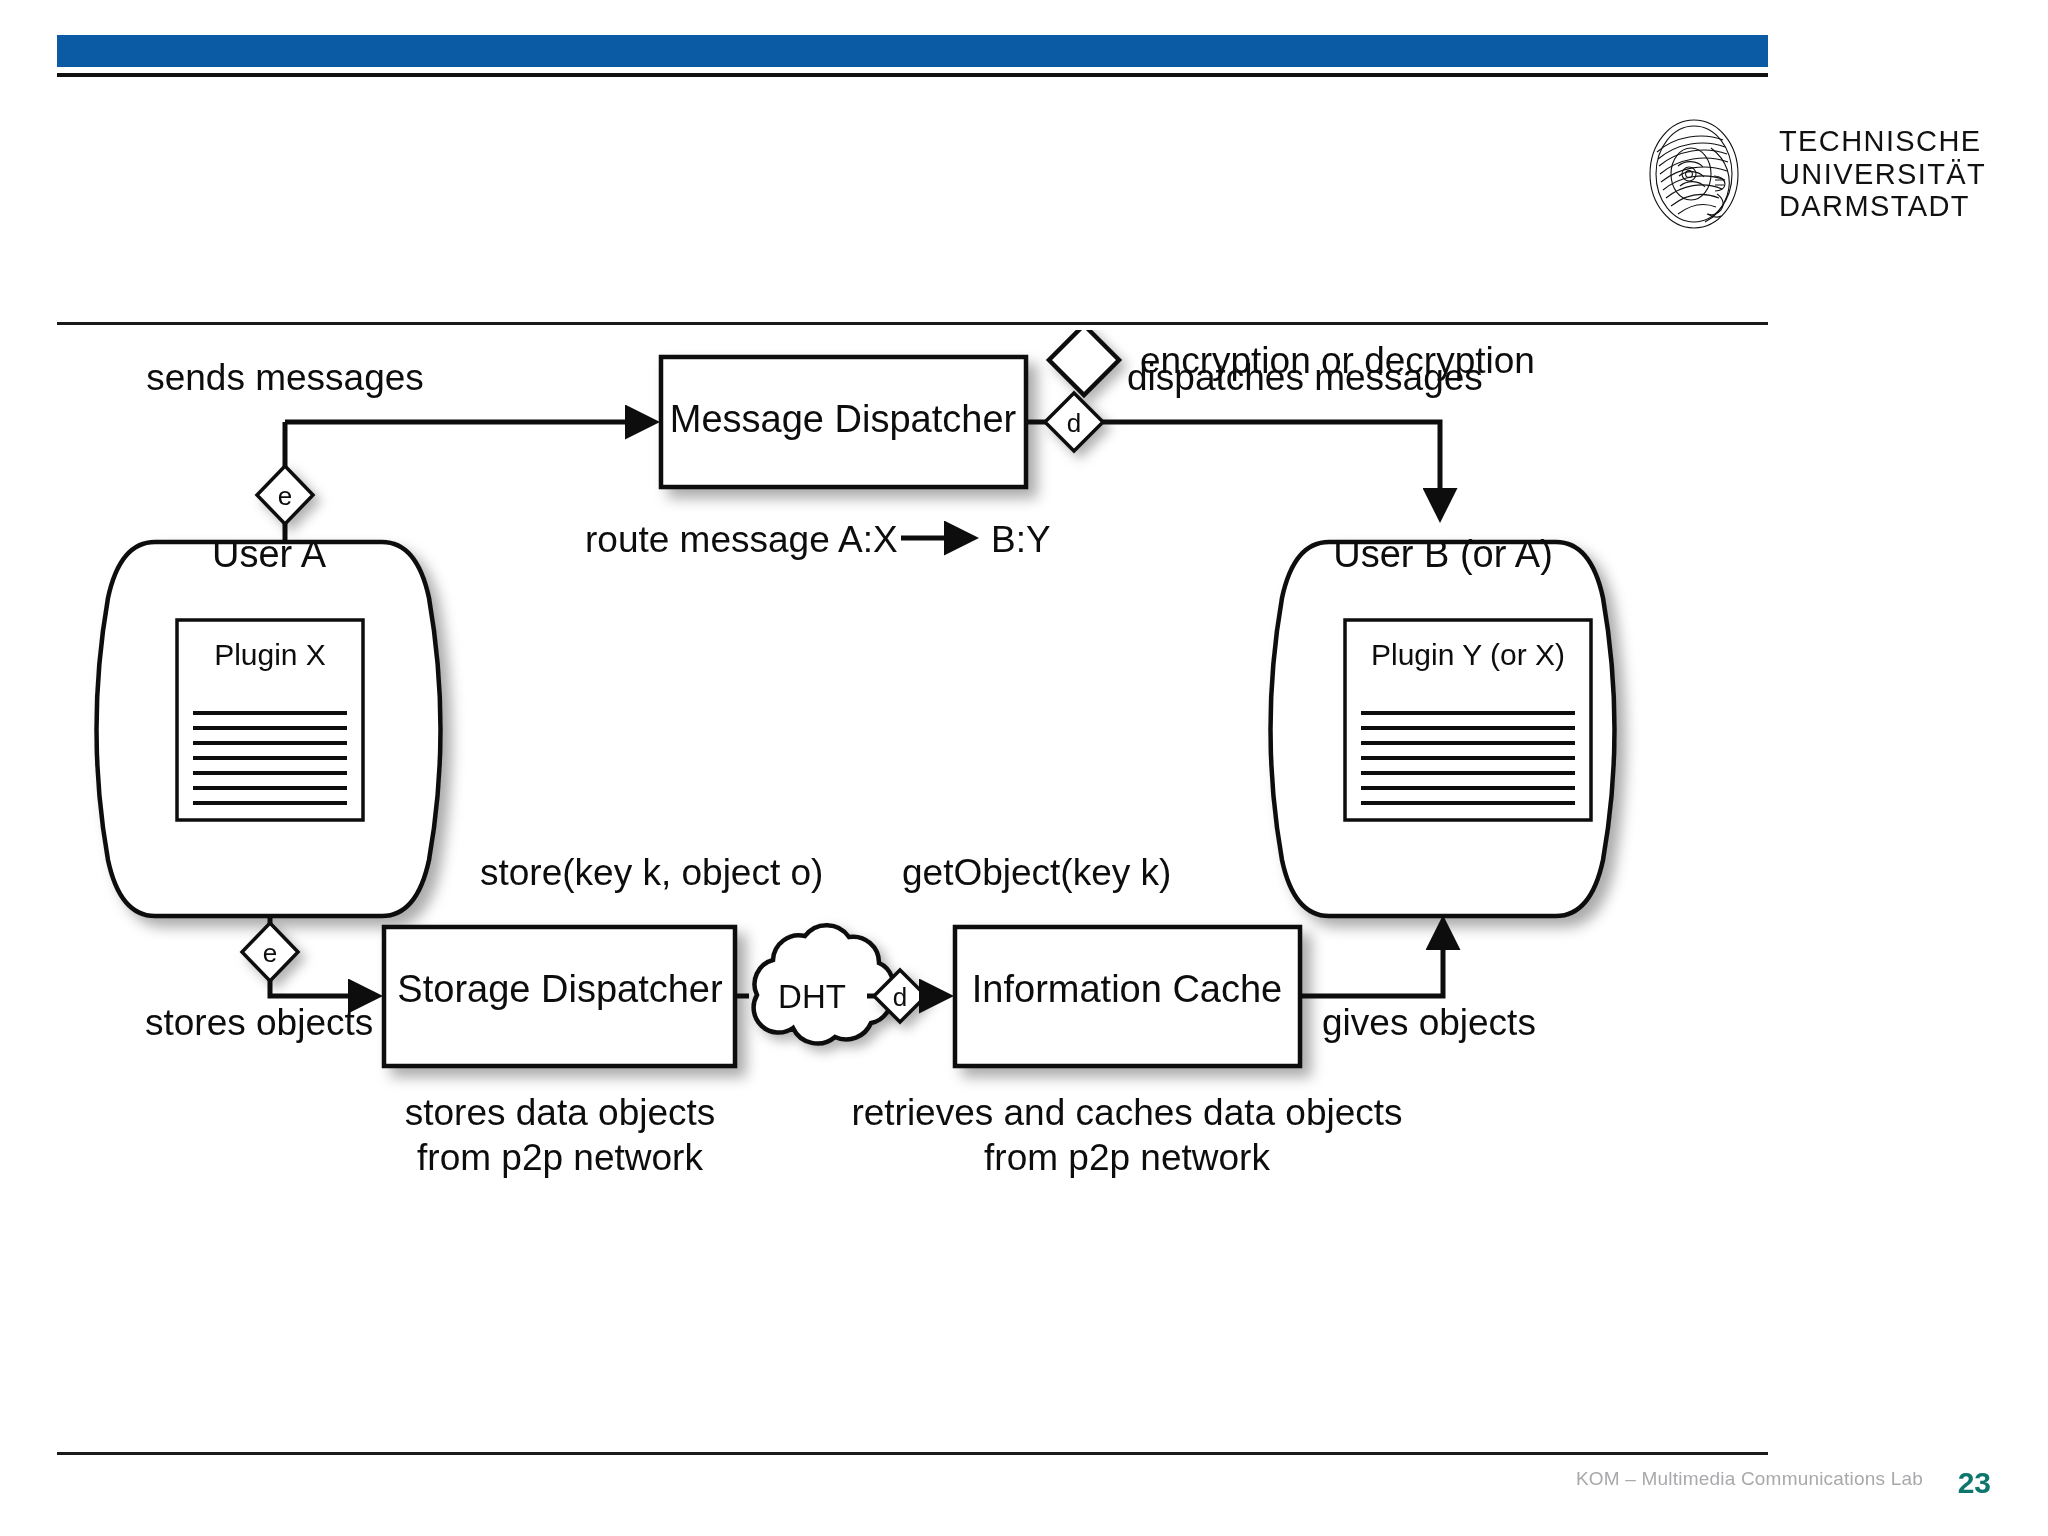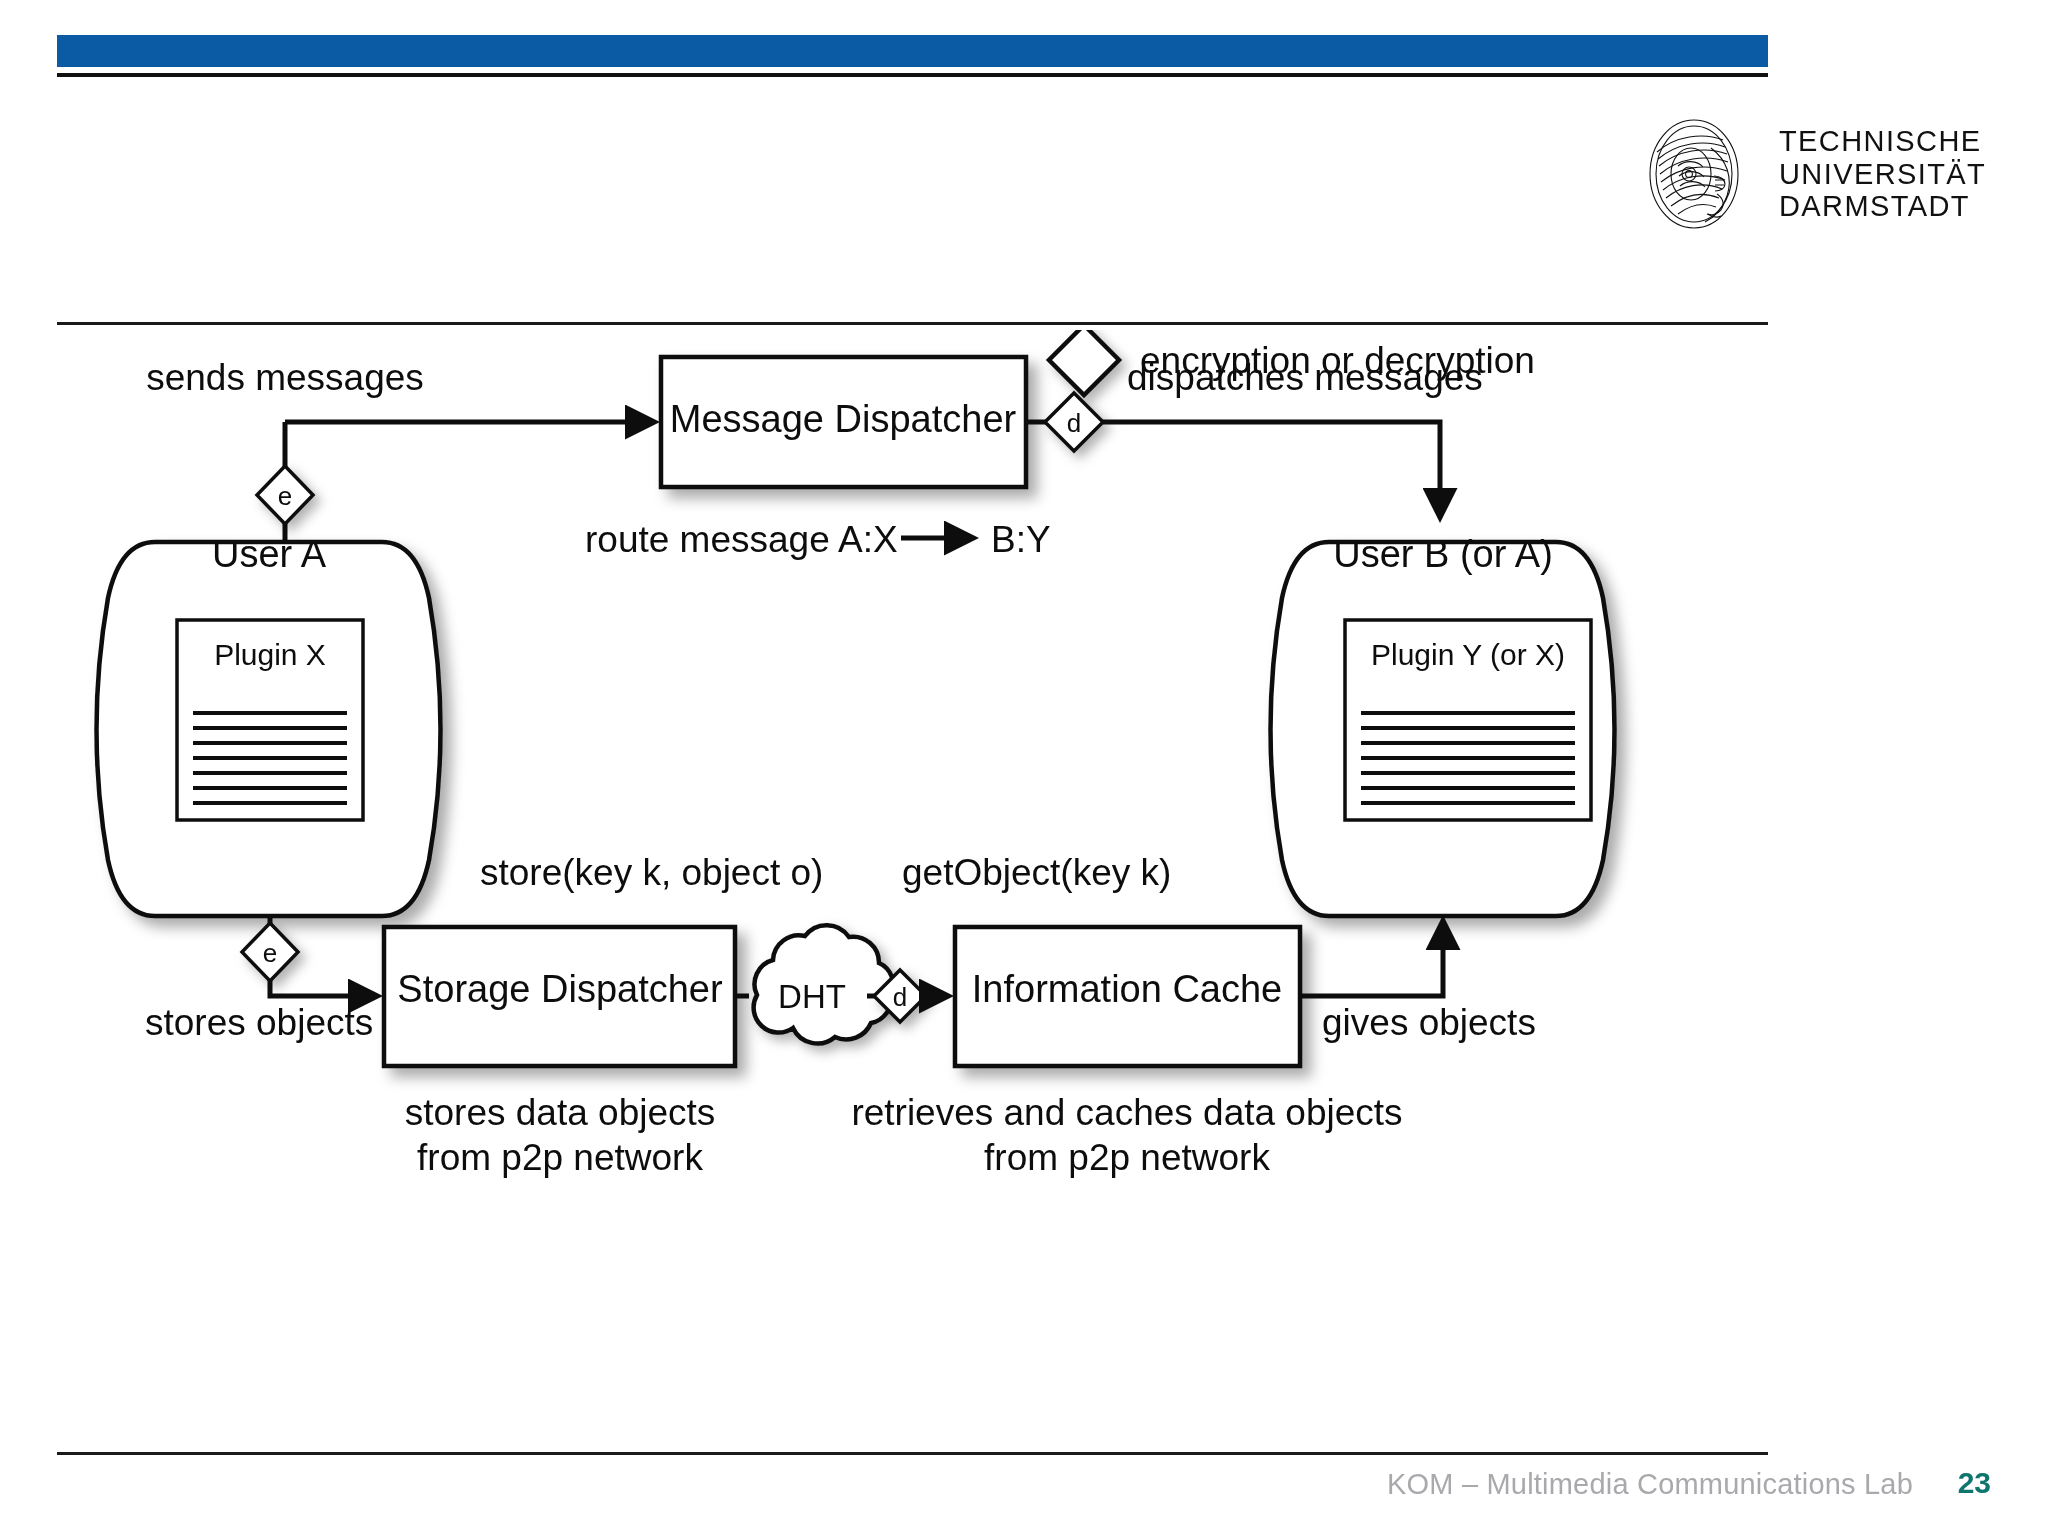--- a/index.html
+++ b/index.html
@@ -70,24 +70,24 @@
     line-height: 1.12;
     color: #111111;
     font-size: 29px;
     letter-spacing: 1.4px;
     font-family: "Liberation Sans", sans-serif;
   }
 
   
   .footer-credit {
     position: absolute;
-    right: 135px;
+    right: 125px;
     top: 1468px;
     color: #a9a9ad;
-    font-size: 29px;
+    font-size: 19px;
     letter-spacing: 0.2px;
     white-space: nowrap;
   }
   .footer-page {
     position: absolute;
     right: 57px;
     top: 1466px;
     color: #0f766e;
     font-size: 30px;
     font-weight: bold;

